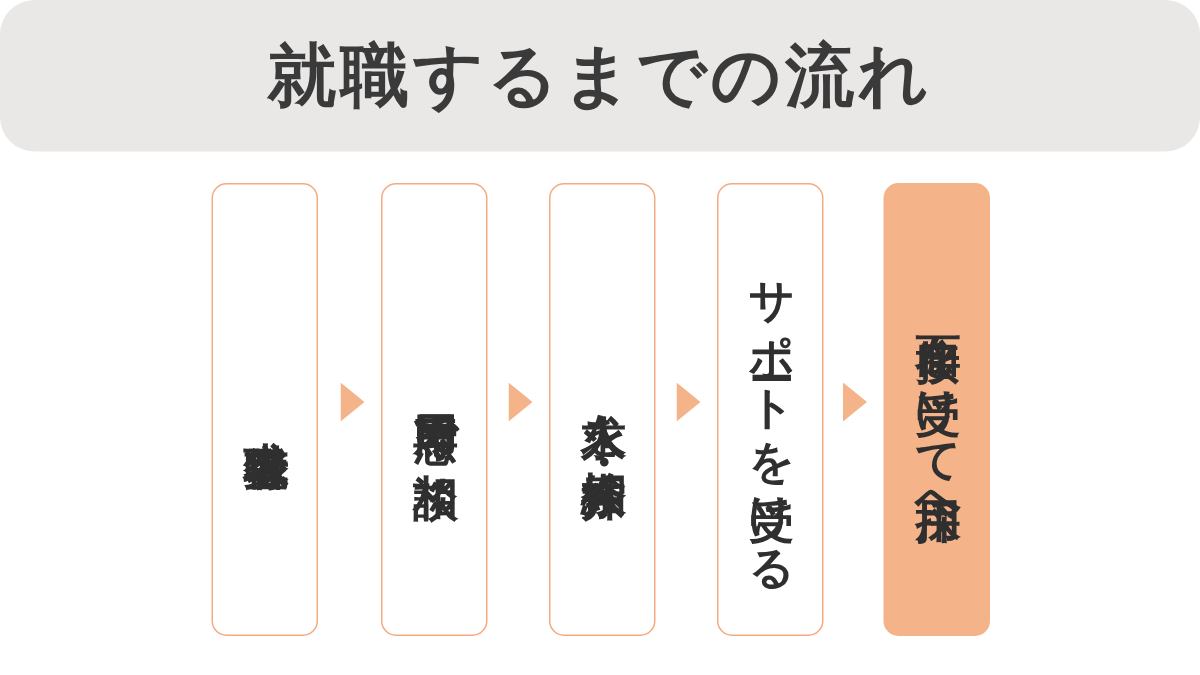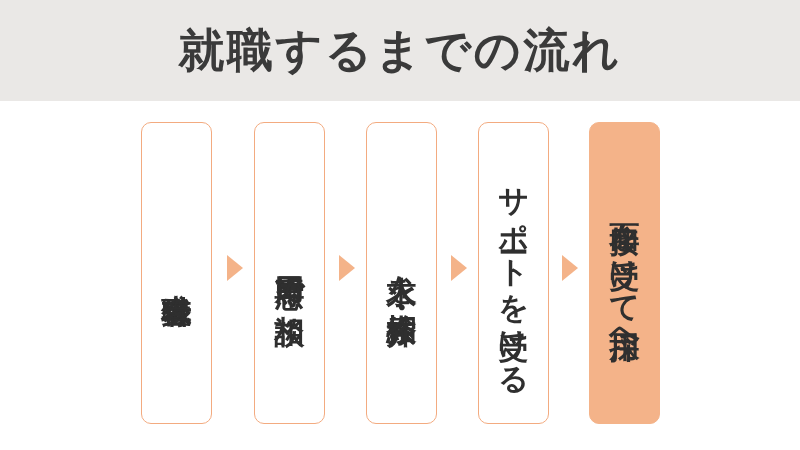--- a/index.html
+++ b/index.html
@@ -26,20 +26,21 @@
   .header-band {
     position: absolute;
     left: 0;
     top: 0;
     width: 800px;
     height: 101px;
     background: #eae8e6;
     display: flex;
     align-items: center;
     justify-content: center;
+    border-radius: 23px;
   }
   .title {
     font-size: 46px;
     line-height: 1;
     font-weight: 700;
     color: #3a3a3a;
     letter-spacing: 0.055em;
     white-space: nowrap;
     margin: 0;
     padding: 0 0 2px 0;

